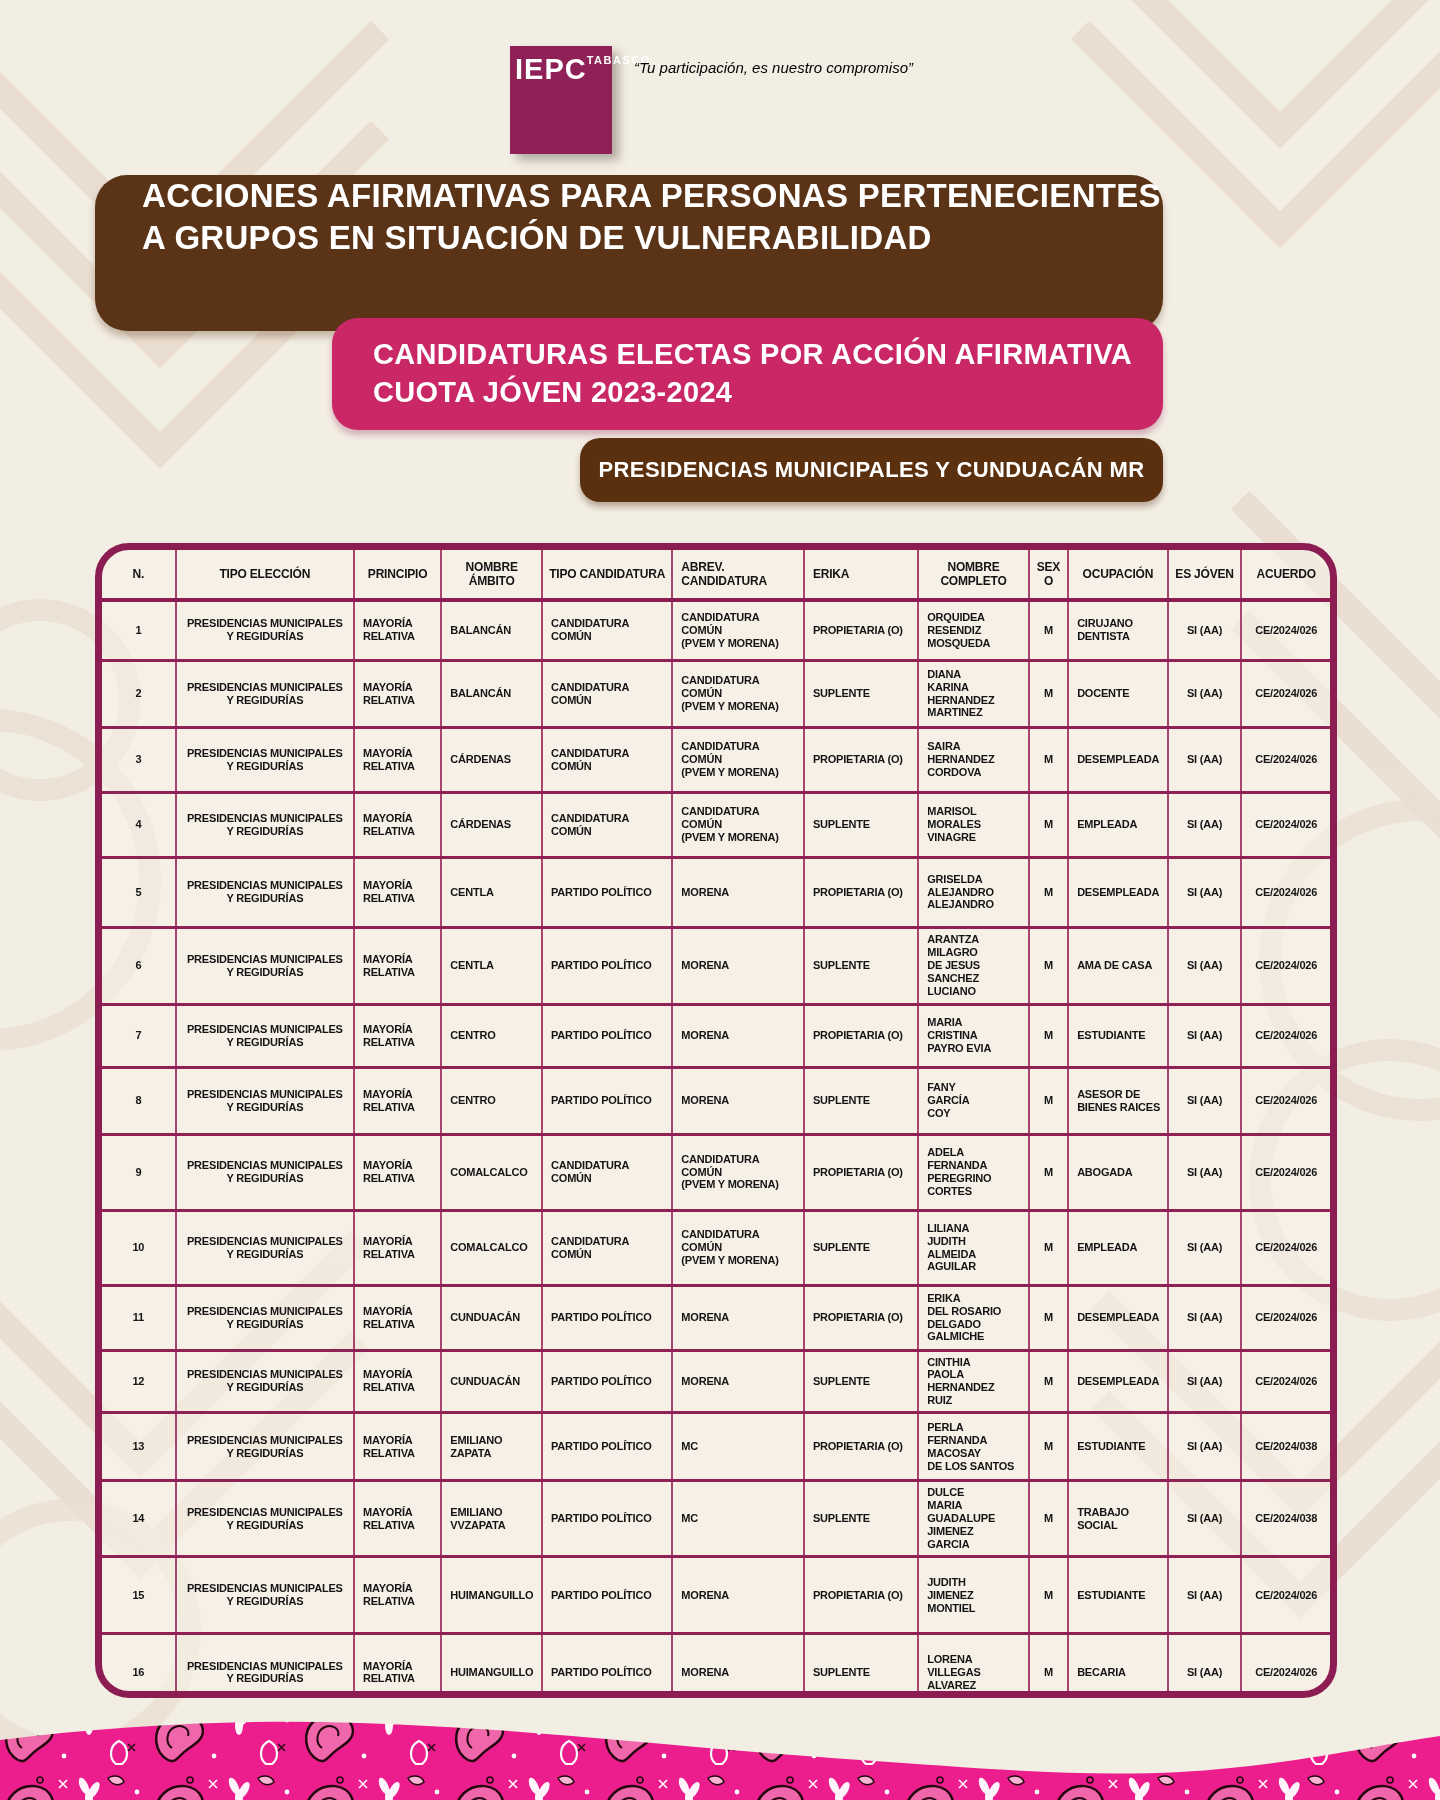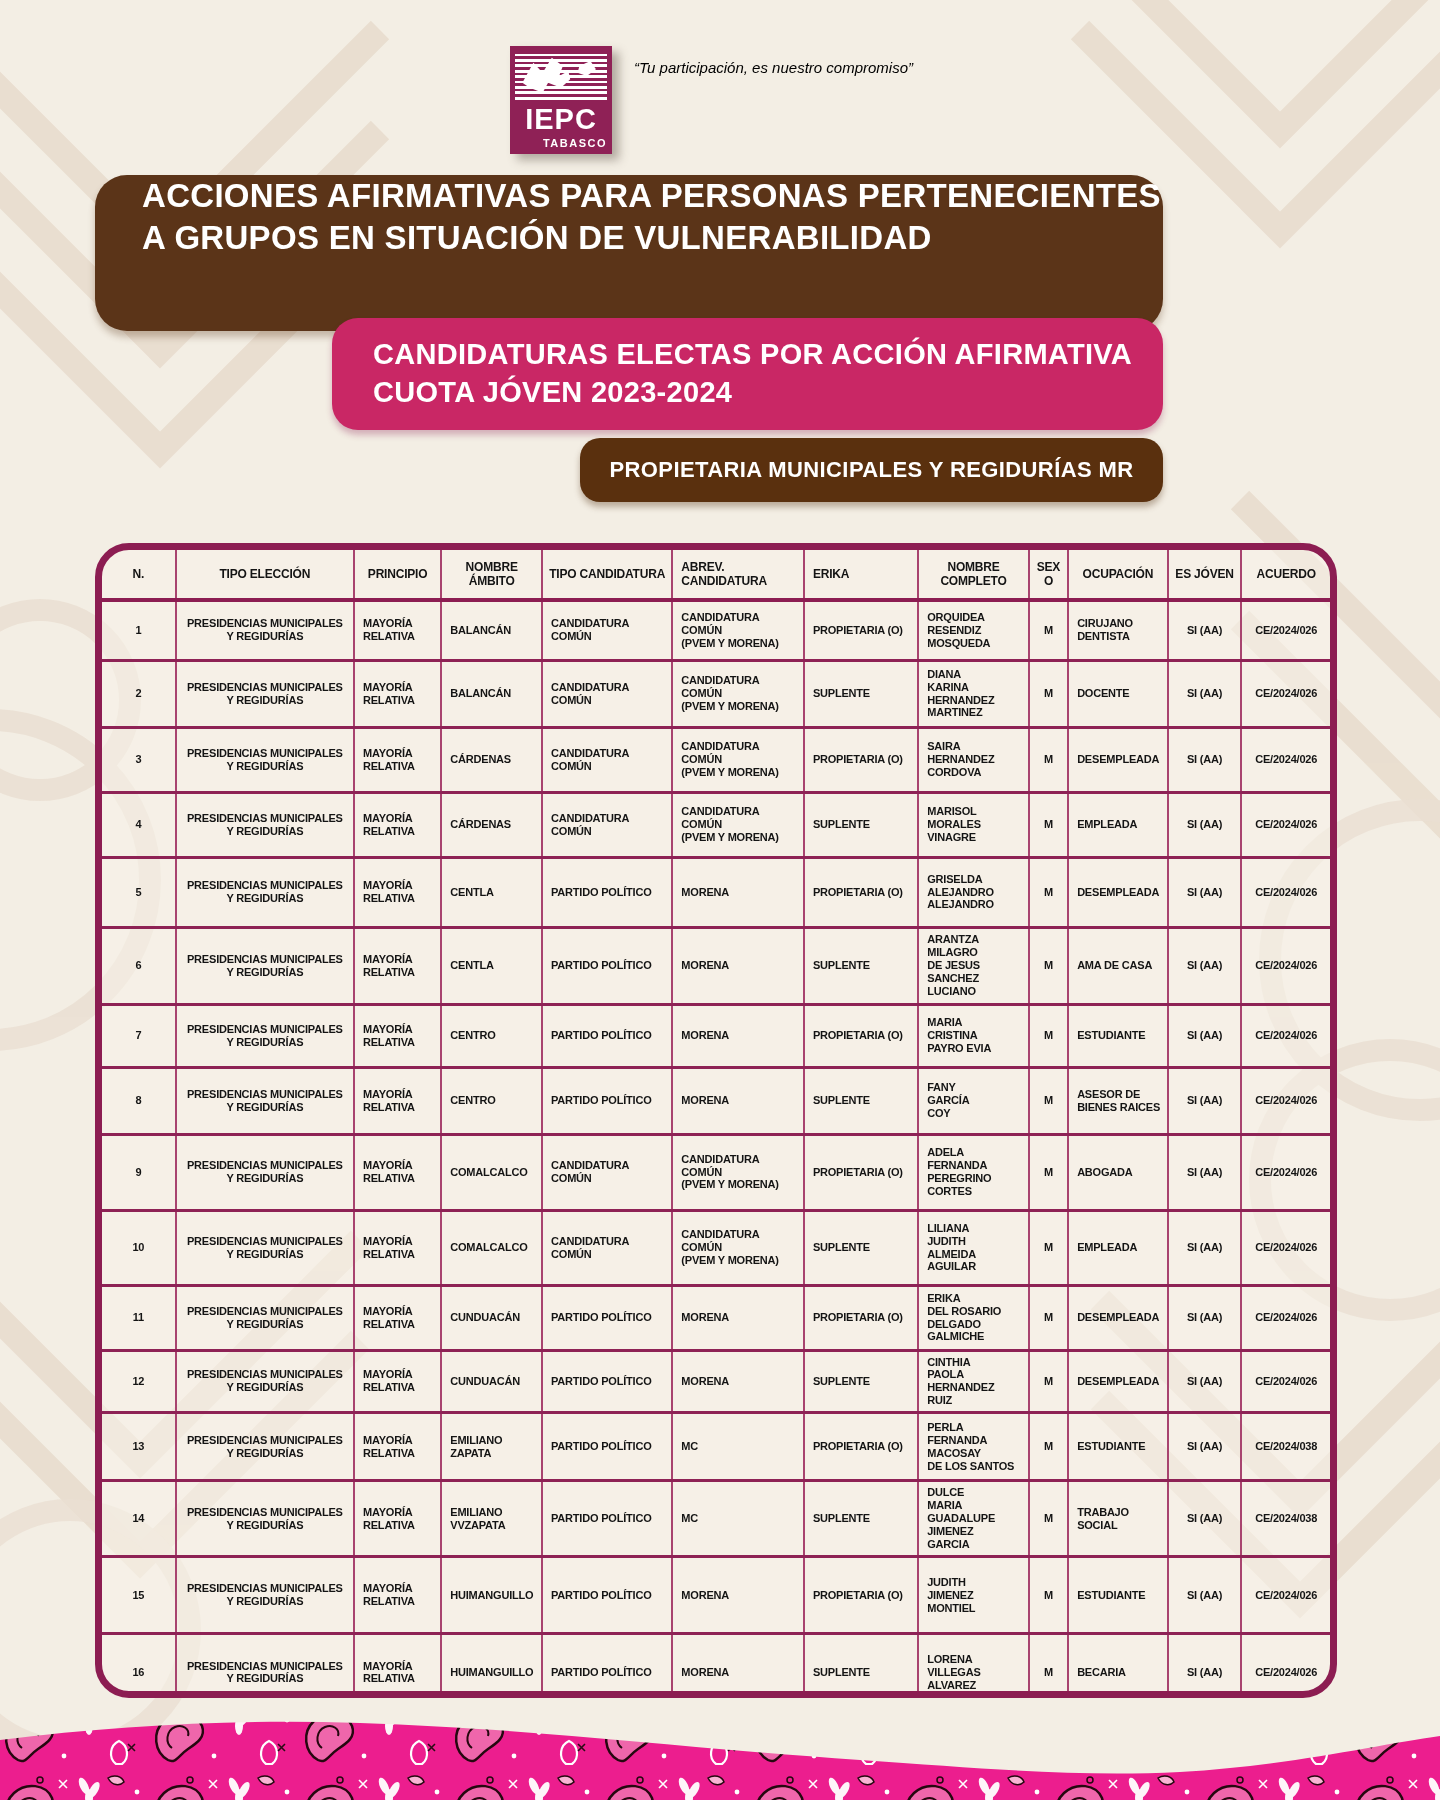--- a/index.html
+++ b/index.html
@@ -7,21 +7,21 @@
     width:1440px;height:1800px;position:relative;overflow:hidden;
     background:#f3eee4;
     font-family:"Liberation Sans", sans-serif;
   }
   .bg-deco{position:absolute;left:0;top:0;width:1440px;height:1800px;}
   
   .logo{
     position:absolute;left:510px;top:46px;width:102px;height:108px;
     background:#8f2156;padding:5px;box-sizing:border-box;
     box-shadow:7px 6px 9px rgba(100,88,78,.45);
-    display:flex;flex-direction:column;
+    display:flex;flex-direction:row;
   }
   .logo-top{
     height:52px;position:relative;
     background:repeating-linear-gradient(180deg,#8f2156 0 2.6px,#ffffff 2.6px 5.4px);
   }
   .logo-top svg{position:absolute;left:0;top:0;width:100%;height:100%;}
   .logo-acronym{color:#fff;font-weight:bold;font-size:29px;line-height:1;text-align:center;margin-top:4px;letter-spacing:1px;}
   .logo-state{color:#fff;font-size:11px;line-height:1;text-align:right;letter-spacing:1.5px;margin-top:4px;font-weight:bold;}
   .org{position:absolute;left:634px;top:52px;}
   .org-name{font-size:18px;font-weight:bold;color:#262626;line-height:1.3;white-space:pre-line;}
@@ -126,21 +126,21 @@
 
 <div class="banner banner-main">
   <div class="txt">ACCIONES AFIRMATIVAS PARA PERSONAS PERTENECIENTES
 A GRUPOS EN SITUACIÓN DE VULNERABILIDAD</div>
 </div>
 <div class="banner banner-sub">
   <div class="txt">CANDIDATURAS ELECTAS POR ACCIÓN AFIRMATIVA
 CUOTA JÓVEN 2023-2024</div>
 </div>
 <div class="banner banner-section">
-  <div class="txt">PROPIETARIA MUNICIPALES Y REGIDURÍAS MR</div>
+  <div class="txt">PRESIDENCIAS MUNICIPALES Y CUNDUACÁN MR</div>
 </div>
 
 <div class="table-wrap">
   <table>
     <colgroup id="cols">
         <col class="col-n">
         <col class="col-tipo_eleccion">
         <col class="col-principio">
         <col class="col-ambito">
         <col class="col-tipo_candidatura">

